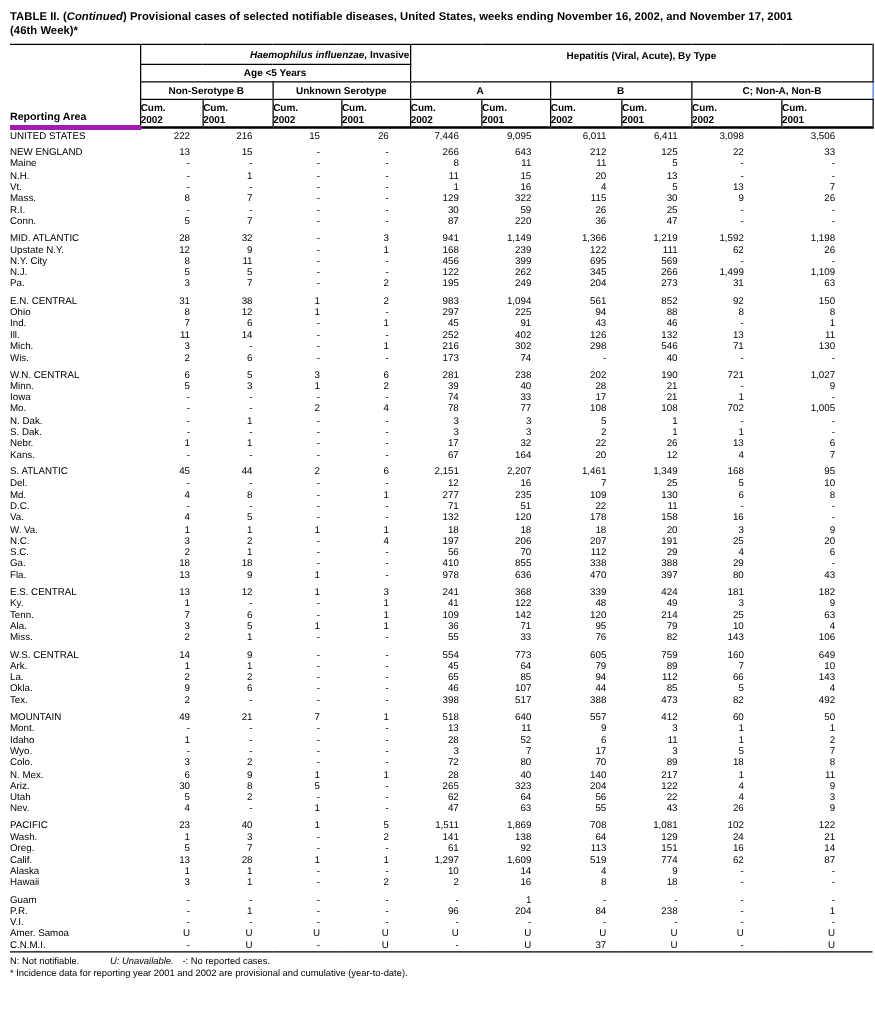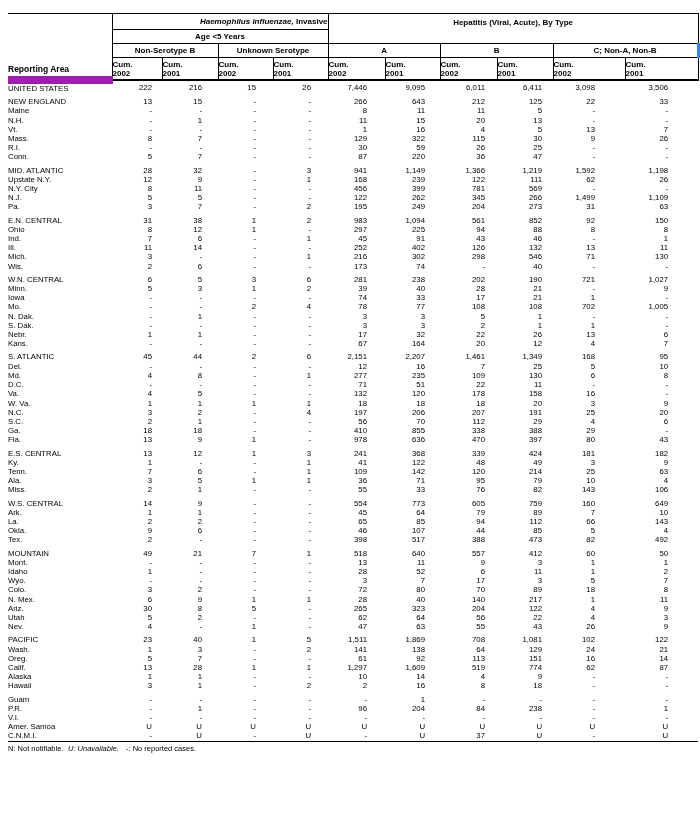--- a/index.html
+++ b/index.html
@@ -9,54 +9,58 @@
   }
   .page { padding:8px 6px 0 8px; }
   .title { font-size:9px; font-weight:bold; line-height:11px; letter-spacing:0.05px; width:690px; }
   .title i { font-style:italic; }
 
   table.main {
     border-collapse:collapse; table-layout:fixed; width:690px; margin-top:5px;
     border-top:1.5px solid #000; border-bottom:1.5px solid #000;
   }
   th { font-weight:bold; padding:0; font-size:8px; }
-  .h-area { vertical-align:bottom; text-align:left; border-bottom:8px solid #a21caf; font-size:8.5px; padding-bottom:2px; }
+  .h-area { vertical-align:bottom; text-align:left; border-bottom:4px solid #a21caf; font-size:8.5px; padding-bottom:2px; }
   .h-haem { border-left:1px solid #000; border-right:1px solid #000; border-bottom:1px solid #000; text-align:right; height:15px; vertical-align:middle; }
   .h-haem i { font-style:italic; }
   .h-hep  { border-right:1px solid #000; border-bottom:1px solid #000; text-align:center; vertical-align:bottom; padding-bottom:16px; }
   .h-age  { border-left:1px solid #000; border-right:1px solid #000; border-bottom:1px solid #000; text-align:center; height:13px; vertical-align:middle; }
   .h-sub  { border-left:1px solid #000; border-bottom:1px solid #000; text-align:center; height:13px; vertical-align:middle;margin-left:28px; }
-  .h-sub.last { border-right:3px solid #3b82f6;text-align:center; }
+  .h-sub.last { border-right:1px solid #3b82f6;text-align:center; }
   .h-cum  { border-left:1px solid #000; border-bottom:2px solid #000; text-align:left; height:21px; vertical-align:middle; line-height:9px; }
   .h-cum.last { border-right:1px solid #000; }
 
   tbody td { font-size:7.8px; line-height:9.2px; height:9.2px; padding:0; white-space:nowrap; }
   td.lbl { text-align:left; }
   td.n   { text-align:right; }
   td.c1  { padding-right:10px; }
   td.c2  { padding-right:16px; }
   td.c3  { padding-right:17px; }
   td.c4  { padding-right:17px; }
   td.c5  { padding-right:18px; }
   td.c6  { padding-right:15px; }
   td.c7  { padding-right:12px; }
   td.c8  { padding-right:11px; }
   td.c9  { padding-right:30px; }
   td.c10 { padding-right:30px; }
   tr.gap td { height:4px; line-height:4px; font-size:1px; }
 
   .footnotes { margin-top:2px; font-size:7.5px; line-height:10px; }
-  .legend .leg1 { display:inline-block; width:60px; }
+  .legend .leg1 { display:inline-block; width:80px; }
   .legend .leg2 { display:inline-block; width:58px;font-style:italic; }
 </style>
 </head>
 <body>
 
 <div class="page">
 
+  <div class="title">
+    <span>TABLE II. (</span><i>Continued</i><span>) Provisional cases of selected notifiable diseases, United States, weeks ending November 16, 2002, and November 17, 2001</span><br>
+    <span>(46th Week)*</span>
+  </div>
 
   <table class="main">
     <colgroup>
       <col style="width:104px">
         <col style="width:50px">
         <col style="width:56px">
         <col style="width:55px">
         <col style="width:55px">
       <col style="width:57px">
         <col style="width:55px">
@@ -262,21 +266,21 @@
           <td class="n c10">26</td>
         </tr>
         <tr>
           <td class="lbl">N.Y. City</td>
           <td class="n c1">8</td>
           <td class="n c2">11</td>
           <td class="n c3">-</td>
           <td class="n c4">-</td>
           <td class="n c5">456</td>
           <td class="n c6">399</td>
-          <td class="n c7">781</td>
+          <td class="n c7">695</td>
           <td class="n c8">569</td>
           <td class="n c9">-</td>
           <td class="n c10">-</td>
         </tr>
         <tr>
           <td class="lbl">N.J.</td>
           <td class="n c1">5</td>
           <td class="n c2">5</td>
           <td class="n c3">-</td>
           <td class="n c4">-</td>
@@ -1026,15 +1030,16 @@
           <td class="n c9">-</td>
           <td class="n c10">U</td>
         </tr>
       </tbody>
   </table>
 
   <div class="footnotes">
     <div class="legend">
       <span class="leg1">N: Not notifiable.</span><span class="leg2">U: Unavailable.</span><span>-: No reported cases.</span>
     </div>
+    <div class="note">* Incidence data for reporting year 2001 and 2002 are provisional and cumulative (year-to-date).</div>
   </div>
 
 </div>
 
 </body></html>

